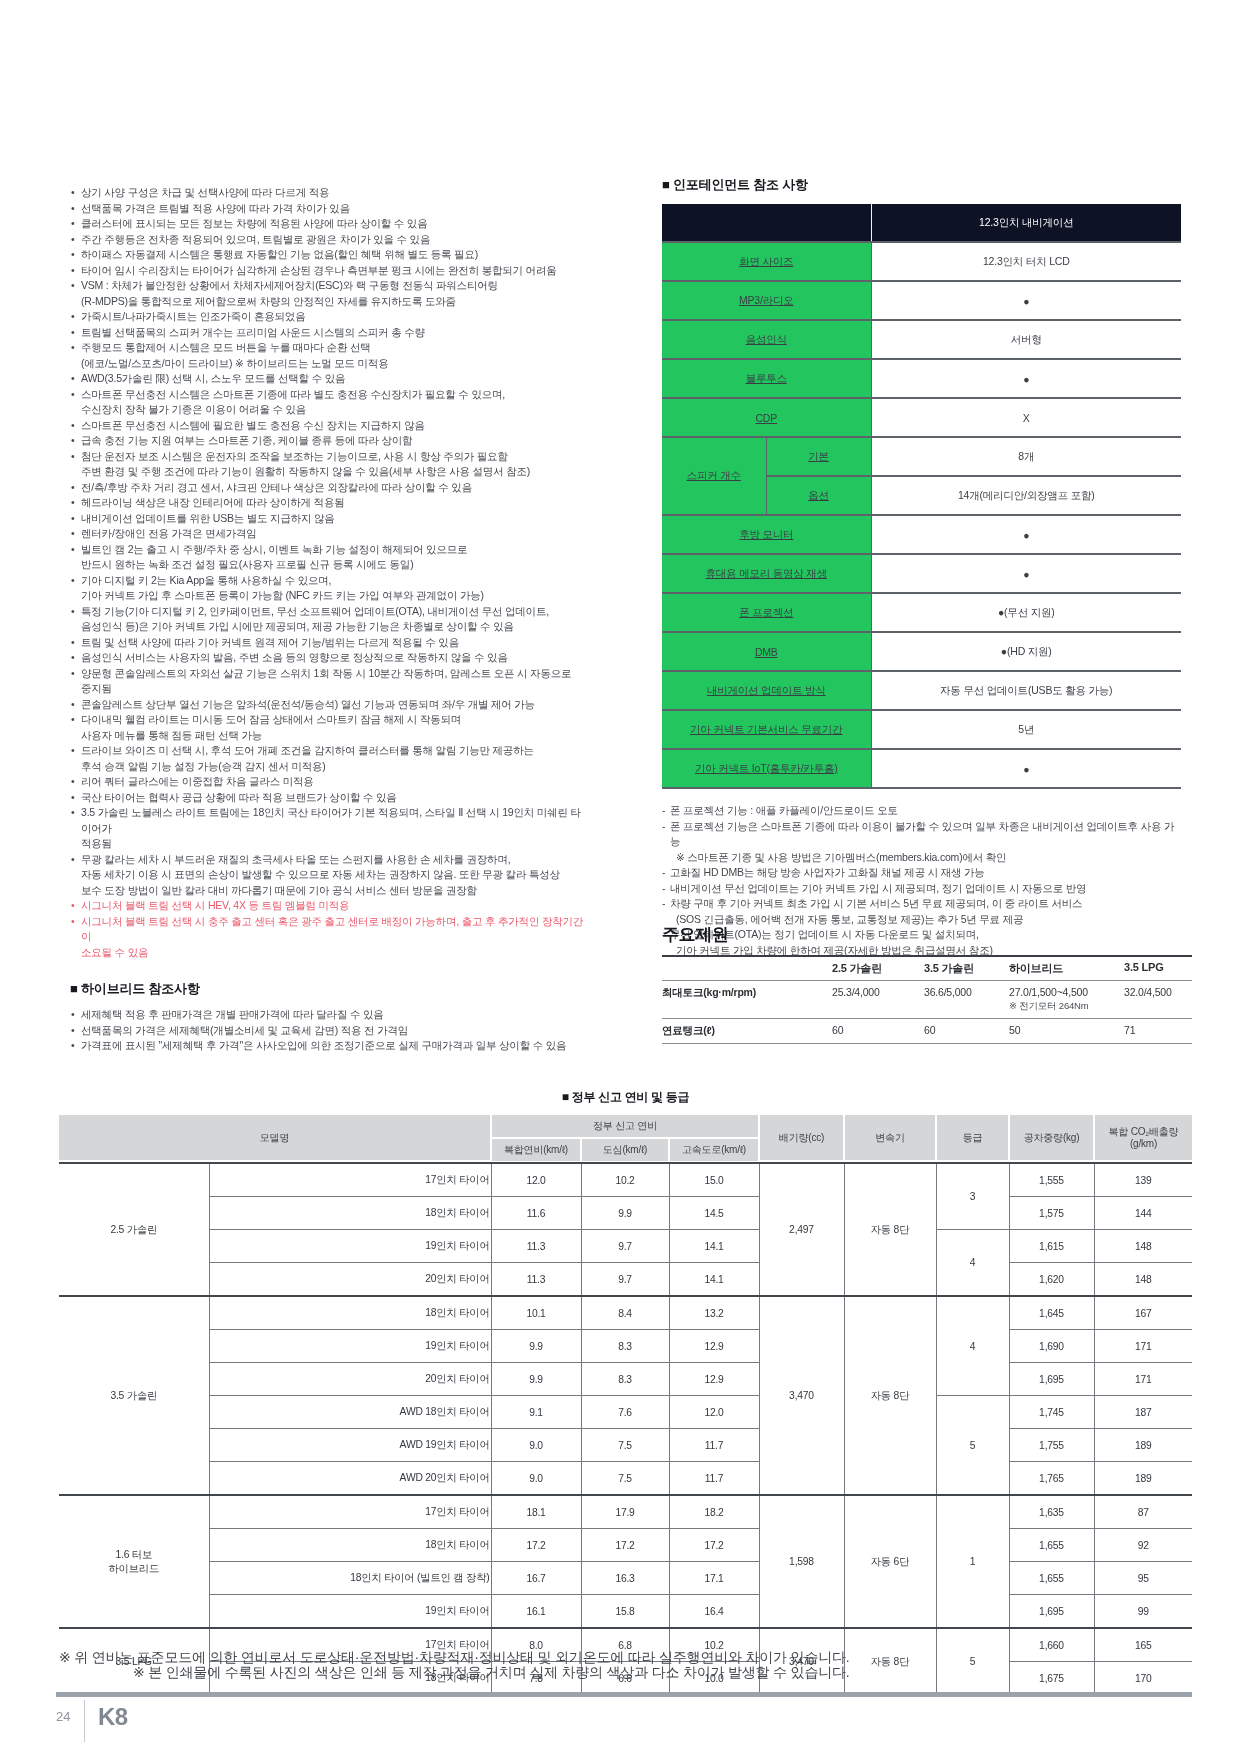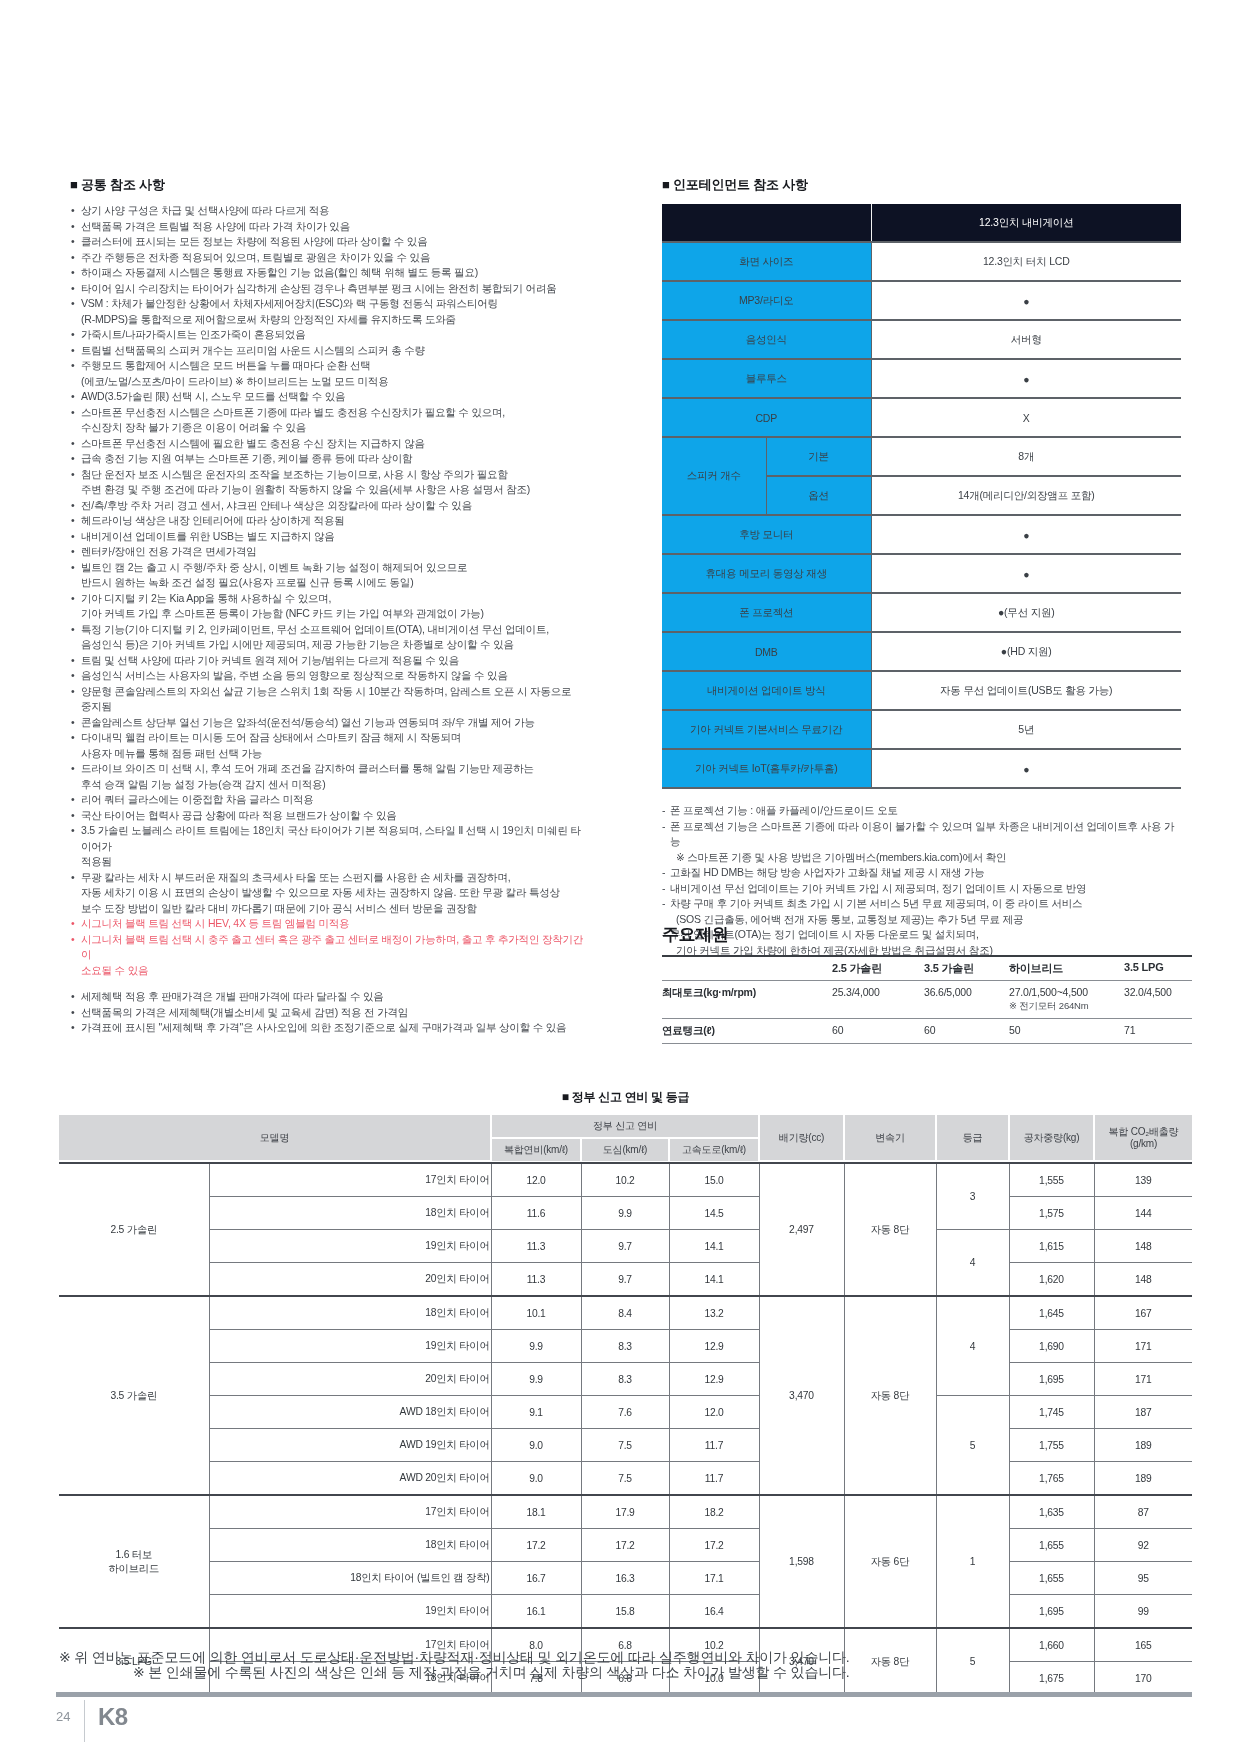--- a/index.html
+++ b/index.html
@@ -15,21 +15,21 @@
   
   .left-col{position:absolute;left:70px;top:176px;width:514px;}
   .hybrid-col{position:absolute;left:70px;top:980px;width:514px;}
   .right-col{position:absolute;left:662px;top:176px;width:520px;}
   
   .info-table{border-collapse:collapse;table-layout:fixed;width:519px;margin-top:10px;}
   .info-table td{height:35px;text-align:center;vertical-align:middle;font-size:10.5px;color:#3a3f45;
                  border-bottom:2px solid #5d6268;letter-spacing:-0.2px;}
   .info-table tr.ihead td{background:#0d1224;color:#ffffff;font-size:10.5px;}
   .info-table tr.ihead td.hlbl{border-right:1px solid #f2f2f2;}
-  .info-table td.lbl{background:#0ea5e9;}
+  .info-table td.lbl{background:#22c55e;text-decoration:underline;}
   .info-table td.lblr{border-right:1px solid #5d6268;}
   .info-table td.subdiv{border-right:1px solid #5d6268;}
   .info-notes{margin-top:14px;}
   .info-notes .note-line{padding-left:8px;}
   .info-notes .note-line .marker{left:0;}
   .info-notes .note-line.cont{padding-left:14px;}
   
   .specs{position:absolute;left:662px;top:923px;width:530px;}
   .specs-title{font-size:17px;font-weight:bold;color:#17191e;letter-spacing:-0.4px;}
   .spec-table{border-collapse:collapse;table-layout:fixed;width:530px;margin-top:9px;border-top:2px solid #393d43;}
@@ -65,21 +65,20 @@
   .footer .pnum{width:28px;text-align:left;font-size:13px;color:#8f959c;padding-top:9px;}
   .footer .fdiv{border-left:1px solid #c6cacf;height:42px;}
   .footer .brand{font-size:24px;font-weight:bold;color:#82888f;padding:3px 0 0 13px;letter-spacing:-0.5px;}
 </style>
 </head>
 <body>
 
 <div class="page">
 
   <div class="left-col">
-    <div class="sec-title">■ 공통 참조 사항</div>
     <div class="note-list" id="common-notes-list">
         <div class="note-line"><span class="marker">•</span><span>상기 사양 구성은 차급 및 선택사양에 따라 다르게 적용</span></div>
         <div class="note-line"><span class="marker">•</span><span>선택품목 가격은 트림별 적용 사양에 따라 가격 차이가 있음</span></div>
         <div class="note-line"><span class="marker">•</span><span>클러스터에 표시되는 모든 정보는 차량에 적용된 사양에 따라 상이할 수 있음</span></div>
         <div class="note-line"><span class="marker">•</span><span>주간 주행등은 전차종 적용되어 있으며, 트림별로 광원은 차이가 있을 수 있음</span></div>
         <div class="note-line"><span class="marker">•</span><span>하이패스 자동결제 시스템은 통행료 자동할인 기능 없음(할인 혜택 위해 별도 등록 필요)</span></div>
         <div class="note-line"><span class="marker">•</span><span>타이어 임시 수리장치는 타이어가 심각하게 손상된 경우나 측면부분 펑크 시에는 완전히 봉합되기 어려움</span></div>
         <div class="note-line"><span class="marker">•</span><span>VSM : 차체가 불안정한 상황에서 차체자세제어장치(ESC)와 랙 구동형 전동식 파워스티어링</span></div>
         <div class="note-line cont"><span>(R-MDPS)을 통합적으로 제어함으로써 차량의 안정적인 자세를 유지하도록 도와줌</span></div>
         <div class="note-line"><span class="marker">•</span><span>가죽시트/나파가죽시트는 인조가죽이 혼용되었음</span></div>
@@ -118,20 +117,21 @@
         <div class="note-line"><span class="marker">•</span><span>무광 칼라는 세차 시 부드러운 재질의 초극세사 타올 또는 스펀지를 사용한 손 세차를 권장하며,</span></div>
         <div class="note-line cont"><span>자동 세차기 이용 시 표면의 손상이 발생할 수 있으므로 자동 세차는 권장하지 않음. 또한 무광 칼라 특성상</span></div>
         <div class="note-line cont"><span>보수 도장 방법이 일반 칼라 대비 까다롭기 때문에 기아 공식 서비스 센터 방문을 권장함</span></div>
         <div class="note-line red"><span class="marker">•</span><span>시그니처 블랙 트림 선택 시 HEV, 4X 등 트림 엠블럼 미적용</span></div>
         <div class="note-line red"><span class="marker">•</span><span>시그니처 블랙 트림 선택 시 충주 출고 센터 혹은 광주 출고 센터로 배정이 가능하며, 출고 후 추가적인 장착기간이</span></div>
         <div class="note-line cont red"><span>소요될 수 있음</span></div>
       </div>
   </div>
 
   <div class="hybrid-col">
+    <div class="sec-title">■ 하이브리드 참조사항</div>
     <div class="note-list" id="hybrid-notes-list">
         <div class="note-line"><span class="marker">•</span><span>세제혜택 적용 후 판매가격은 개별 판매가격에 따라 달라질 수 있음</span></div>
         <div class="note-line"><span class="marker">•</span><span>선택품목의 가격은 세제혜택(개별소비세 및 교육세 감면) 적용 전 가격임</span></div>
         <div class="note-line"><span class="marker">•</span><span>가격표에 표시된 "세제혜택 후 가격"은 사사오입에 의한 조정기준으로 실제 구매가격과 일부 상이할 수 있음</span></div>
       </div>
   </div>
 
   <div class="right-col">
     <div class="sec-title">■ 인포테인먼트 참조 사항</div>
     <table class="info-table">

